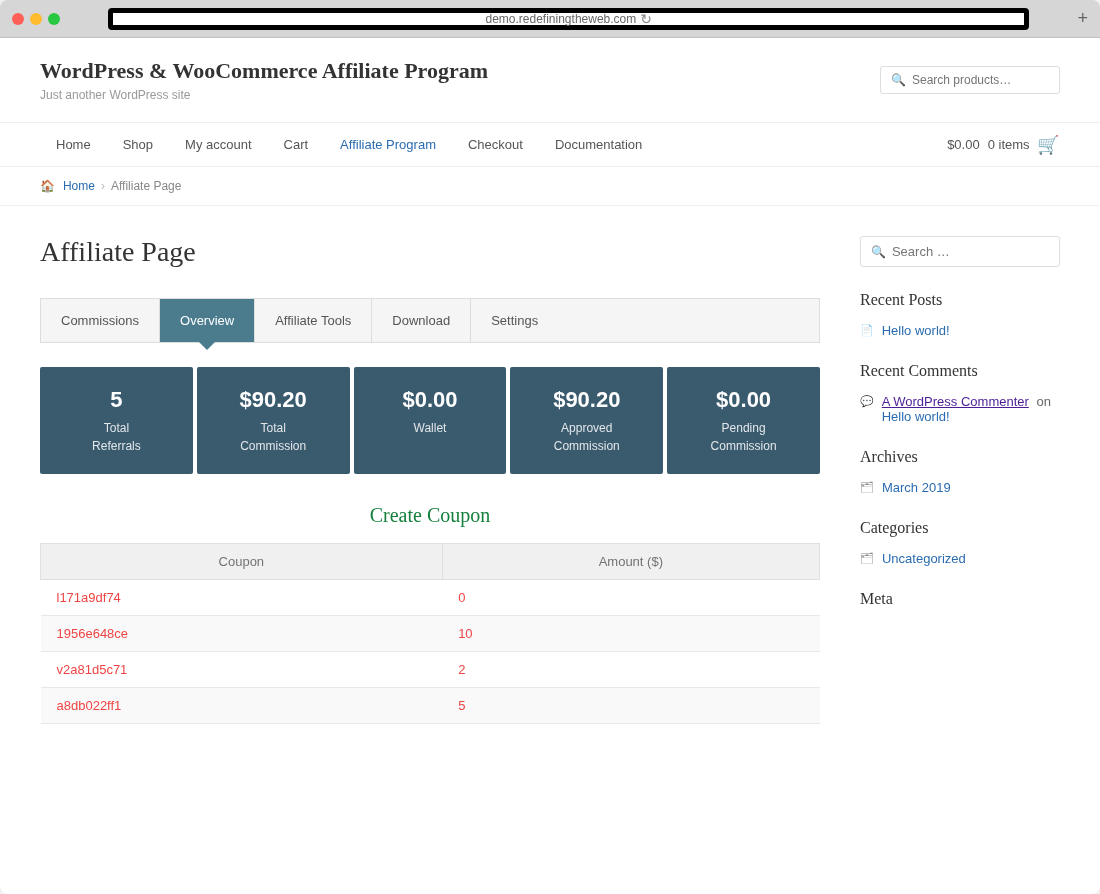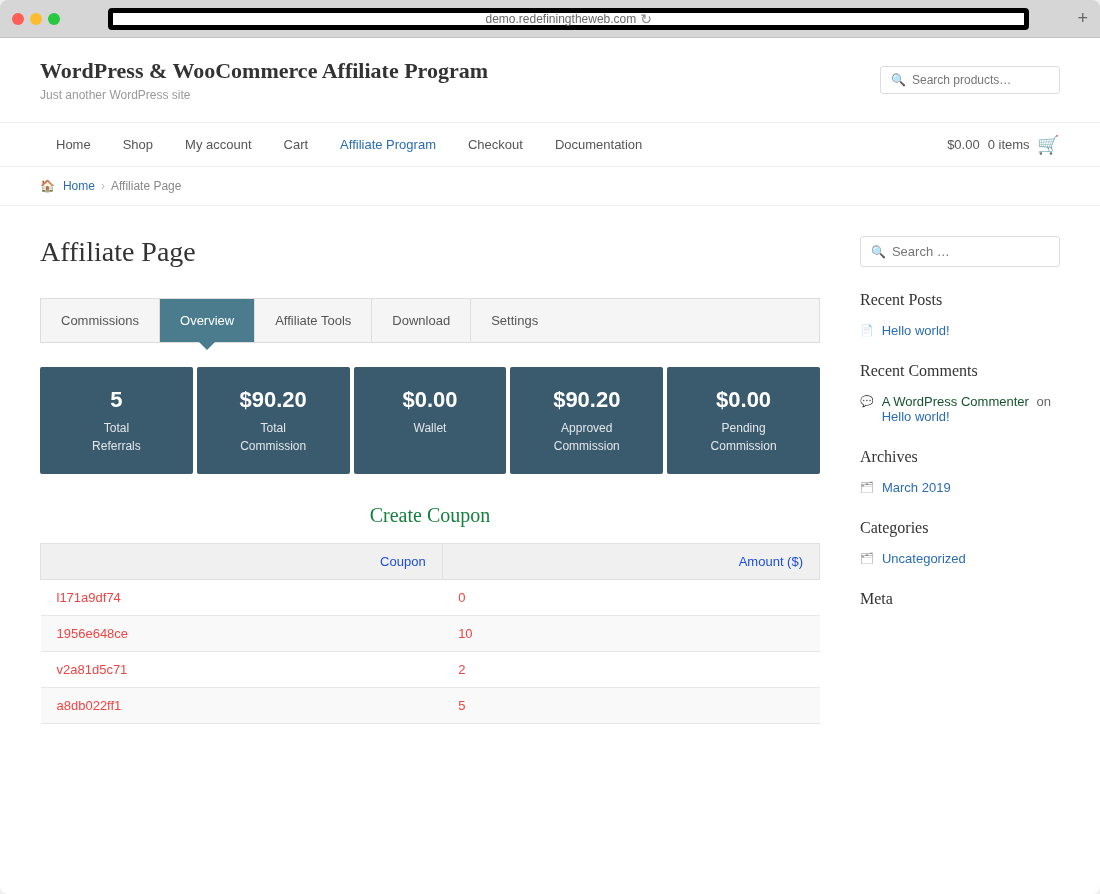--- a/index.html
+++ b/index.html
@@ -203,23 +203,23 @@
 
     
     .coupon-table {
       width: 100%;
       border-collapse: collapse;
       font-size: 13px;
     }
     .coupon-table th {
       background: #f0f0f0;
       padding: 10px 16px;
-      text-align: right;
+      text-align: center;
       font-weight: 500;
-      color: #1d4ed8;
+      color: #737373;
       border: 1px solid #e0e0e0;
     }
     .coupon-table td {
       padding: 10px 16px;
       border-bottom: 1px solid #e8e8e8;
       color: #ef4444;
     }
     .coupon-table tr:nth-child(even) td { background: #f9f9f9; }
 
     
@@ -250,21 +250,21 @@
     }
     .sidebar-item {
       display: flex;
       align-items: flex-start;
       gap: 8px;
       margin-bottom: 10px;
       font-size: 13px;
     }
     .sidebar-item-icon { color: #888; margin-top: 1px; font-size: 11px; }
     .sidebar-link { color: #2b6cb0; text-decoration: none; cursor: pointer; }
-    .sidebar-author { color: #14532d; }
+    .sidebar-author { color: #4c1d95; text-decoration: underline; }
     .sidebar-on { color: #666; margin: 0 4px; }
     .sidebar-post { color: #2b6cb0; }
   </style>
 </head>
 <body>
 
 <div class="browser-chrome">
 
   <div class="browser-toolbar">
     <div class="browser-dots">

